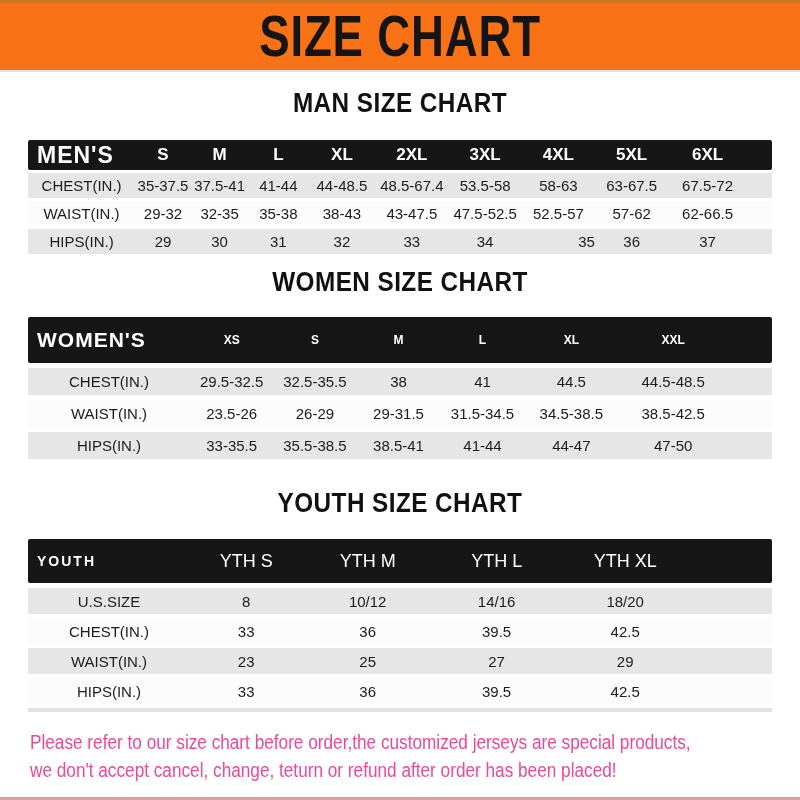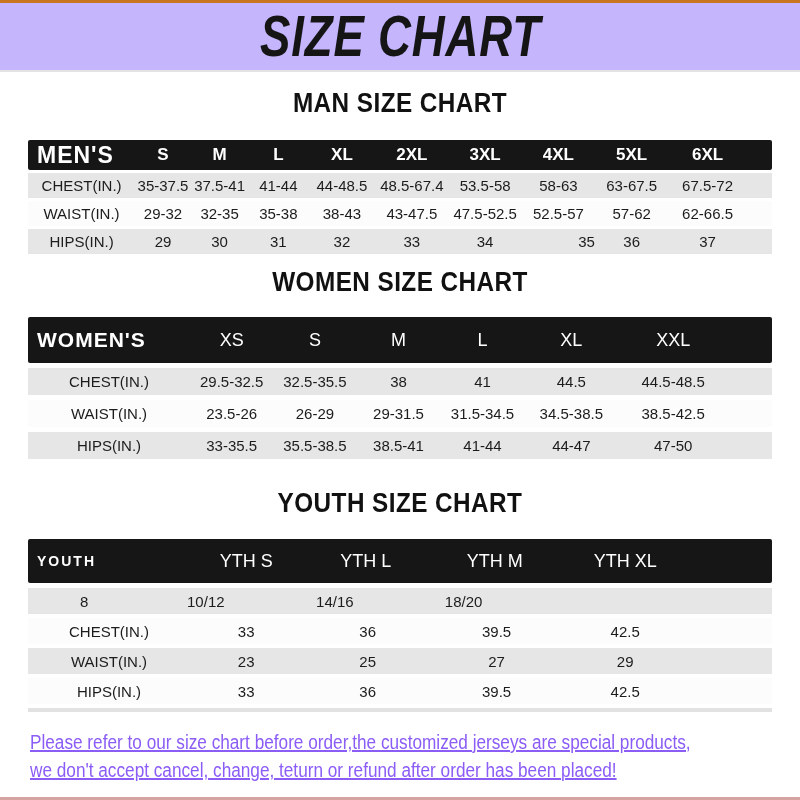--- a/index.html
+++ b/index.html
@@ -41,21 +41,21 @@
   .t2 .hbar { height:44px; margin-bottom:5px; }
   .hbar .corner {
     font-weight:700; padding-left:9px; letter-spacing:1px;
     white-space:nowrap;
   }
   .t0 .corner { font-size:23px; }
   .t1 .corner { font-size:21px; }
   .t2 .corner { font-size:14px; letter-spacing:2px; }
   .hbar .col { text-align:center; font-weight:700; }
   .t0 .col { font-size:17px; }
-  .t1 .col { font-size:18px; font-weight:400; }
+  .t1 .col { font-size:12px; font-weight:700; }
   .t2 .col { font-size:18px; font-weight:400; }
   .drow { display:flex; align-items:center; }
   .t0 .drow { height:25px; margin-bottom:3px; }
   .t1 .drow { height:27px; margin-bottom:5px; }
   .t2 .drow { height:26px; margin-bottom:4px; }
   .drow.stripe-gray  { background:#E6E6E6; }
   .drow.stripe-white { background:#FCFCFC; }
   .drow .rlabel { text-align:center; font-size:15px; color:#1c1c1c; }
   .drow .val    { text-align:center; font-size:15px; color:#1c1c1c; }
   .t2 .end-strip { height:4px; background:#E2E2E2; margin-top:1px; }
@@ -69,21 +69,21 @@
   .bottom-strip {
     position:absolute; left:0; right:0; bottom:0; height:3px;
     background:#D6A3A3;
   }
 </style>
 </head>
 <body>
 
 <div class="page">
 
-  <header class="banner" style="background: #c4b5fd; font-style: italic;">
+  <header class="banner" style="background: #f97316;">
     <span class="banner-text">SIZE CHART</span>
   </header>
 
   <section>
     <h2 class="section-heading h-men">
       <span>MAN SIZE CHART</span>
     </h2>
     <div class="size-table t0">
         <div class="hbar">
           <div class="corner" style="width: 14.4%;">MEN'S</div>
@@ -189,26 +189,27 @@
   </section>
 
   <section>
     <h2 class="section-heading h-youth">
       <span>YOUTH SIZE CHART</span>
     </h2>
     <div class="size-table t2">
         <div class="hbar">
           <div class="corner" style="width: 21.8%;">YOUTH</div>
           <div class="col" style="width: 15.1%;">YTH S</div>
+          <div class="col" style="width: 17.6%;">YTH M</div>
           <div class="col" style="width: 17.1%;">YTH L</div>
-          <div class="col" style="width: 17.6%;">YTH M</div>
           <div class="col" style="width: 17.5%;">YTH XL</div>
           <div class="col" style="width: 11%;"></div>
         </div>
         <div class="drow stripe-gray">
+          <div class="rlabel" style="width: 21.8%;">U.S.SIZE</div>
           <div class="val" style="width: 15.1%;">8</div>
           <div class="val" style="width: 17.6%;">10/12</div>
           <div class="val" style="width: 17.1%;">14/16</div>
           <div class="val" style="width: 17.5%;">18/20</div>
           <div class="val" style="width: 11%;"></div>
         </div>
         <div class="drow stripe-white">
           <div class="rlabel" style="width: 21.8%;">CHEST(IN.)</div>
           <div class="val" style="width: 15.1%;">33</div>
           <div class="val" style="width: 17.6%;">36</div>
@@ -229,19 +230,19 @@
           <div class="val" style="width: 15.1%;">33</div>
           <div class="val" style="width: 17.6%;">36</div>
           <div class="val" style="width: 17.1%;">39.5</div>
           <div class="val" style="width: 17.5%;">42.5</div>
           <div class="val" style="width: 11%;"></div>
         </div>
         <div class="end-strip"></div>
       </div>
   </section>
 
-  <div class="footer" style="color: #8b5cf6; text-decoration: underline;">
+  <div class="footer" style="color: #ec4899;">
     <p>Please refer to our size chart before order,the customized jerseys are special products,</p>
     <p>we don't accept cancel, change, teturn or refund after order has been placed!</p>
   </div>
 
   <div class="bottom-strip"></div>
 </div>
 
 </body></html>

